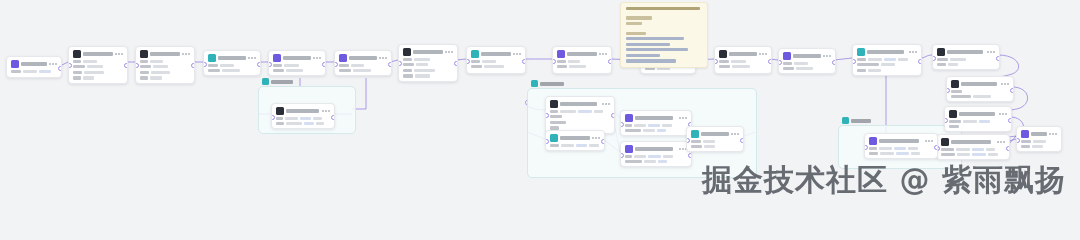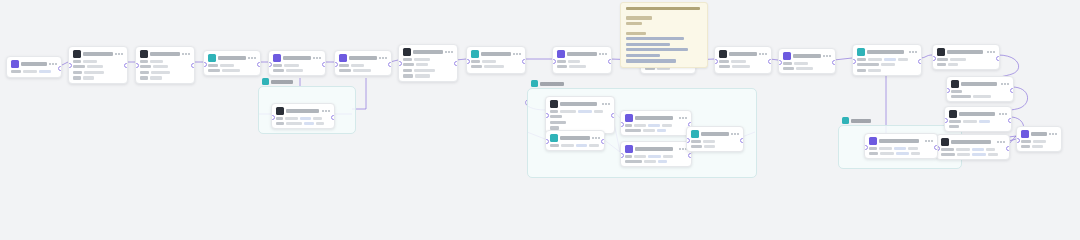--- a/index.html
+++ b/index.html
@@ -769,13 +769,14 @@
       <div class="sl " style="width: 16px;"></div>
       <div class="gap"></div>
       <div class="sl " style="width: 20px;"></div>
       <div class="sl link" style="width: 58px;"></div>
       <div class="sl link" style="width: 44px;"></div>
       <div class="sl link" style="width: 62px;"></div>
       <div class="sl link" style="width: 34px;"></div>
       <div class="sl link" style="width: 50px;"></div>
     </div>
 
+  <div class="watermark">掘金技术社区 @ 紫雨飘扬</div>
 </div>
 
 </body></html>

